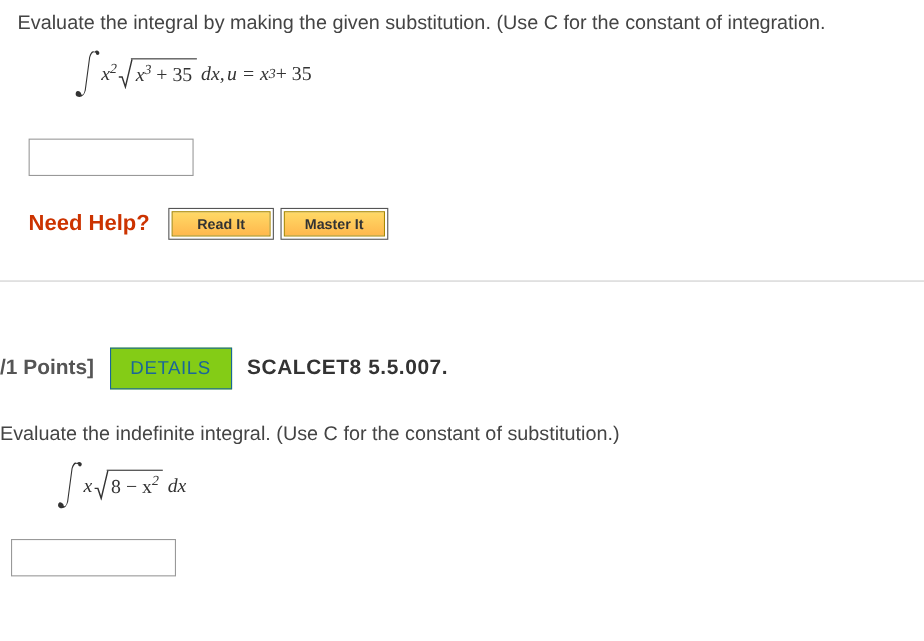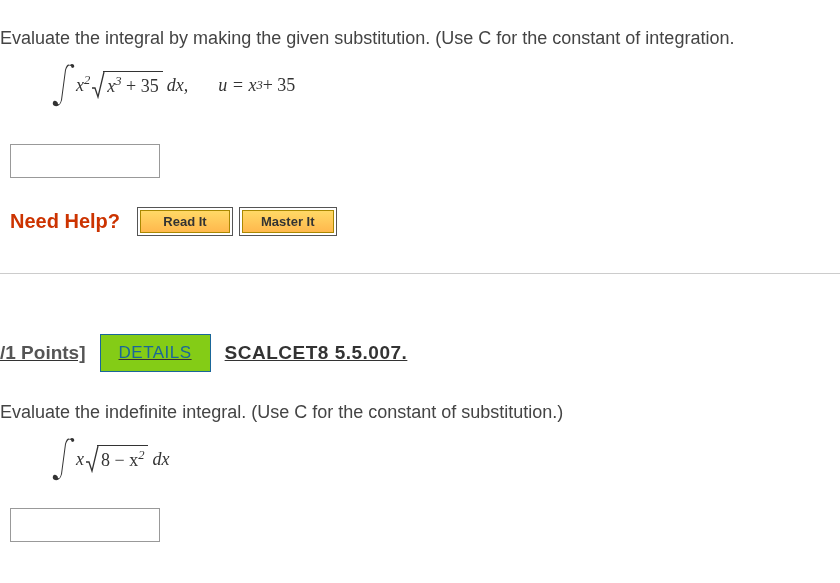--- a/index.html
+++ b/index.html
@@ -9,38 +9,37 @@
     }
     body {
       font-family: Arial, Helvetica, sans-serif;
       font-size: 18px;
       color: #333;
       background: #fff;
       padding: 0;
       width: 840px;
     }
     .question-section {
-      padding: 10px 0 0 0;
-      margin-top: 18px;
+      padding: 10px 0 0 16px;
     }
     .prompt {
       margin-bottom: 12px;
       color: #444;
       font-size: 18px;
     }
     .math-line {
       padding-left: 50px;
       margin-bottom: 35px;
       font-style: italic;
       font-family: 'Times New Roman', serif;
     }
     .integral-row {
       display: flex;
       align-items: center;
-      gap: 30px;
+      gap: 2px;
     }
     .formula {
       display: inline-flex;
       align-items: center;
       white-space: nowrap;
     }
     .answer-box {
       margin: 10px 0 20px 10px;
     }
     .answer-input {
@@ -79,21 +78,20 @@
     .divider {
       height: 1px;
       background: #ccc;
       margin: 10px 0 60px 0;
     }
     .points-row {
       display: flex;
       align-items: center;
       gap: 14px;
       margin-bottom: 30px;
-      text-decoration: underline;
     }
     .points-text {
       color: #555;
       font-size: 19px;
       font-weight: bold;
     }
     .details-btn {
       border: 1px solid #1a6699;
       color: #1a6699;
       background: #84cc16;

